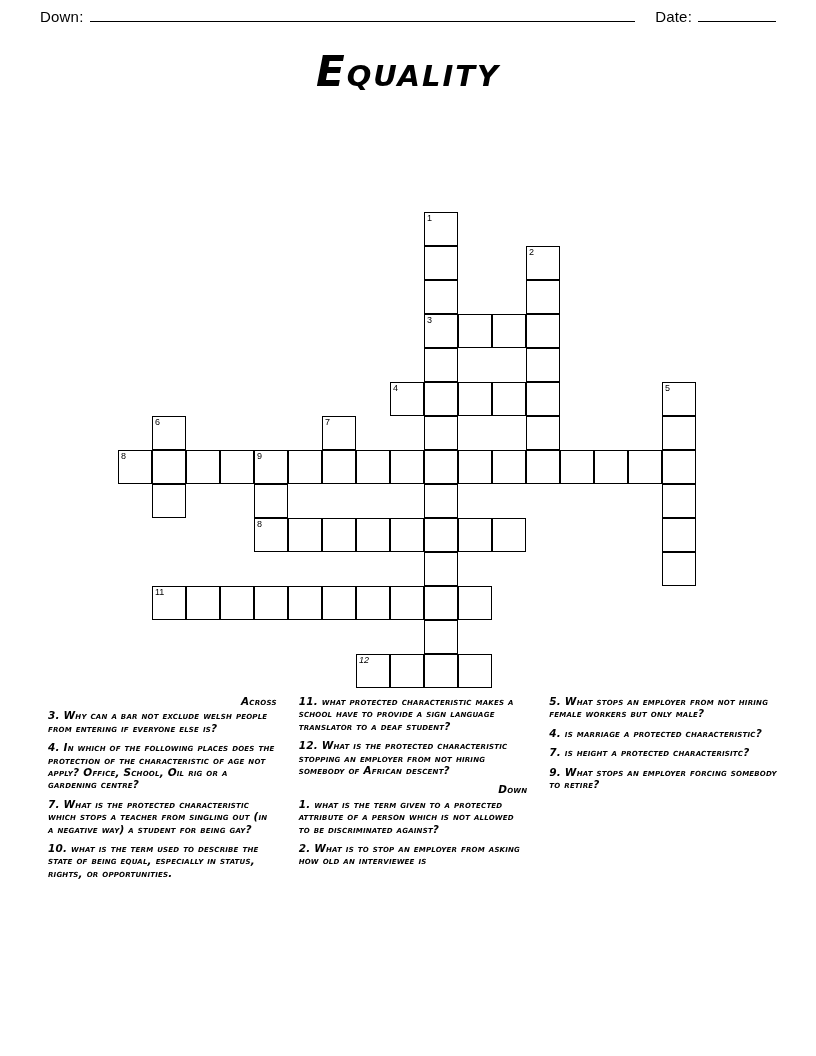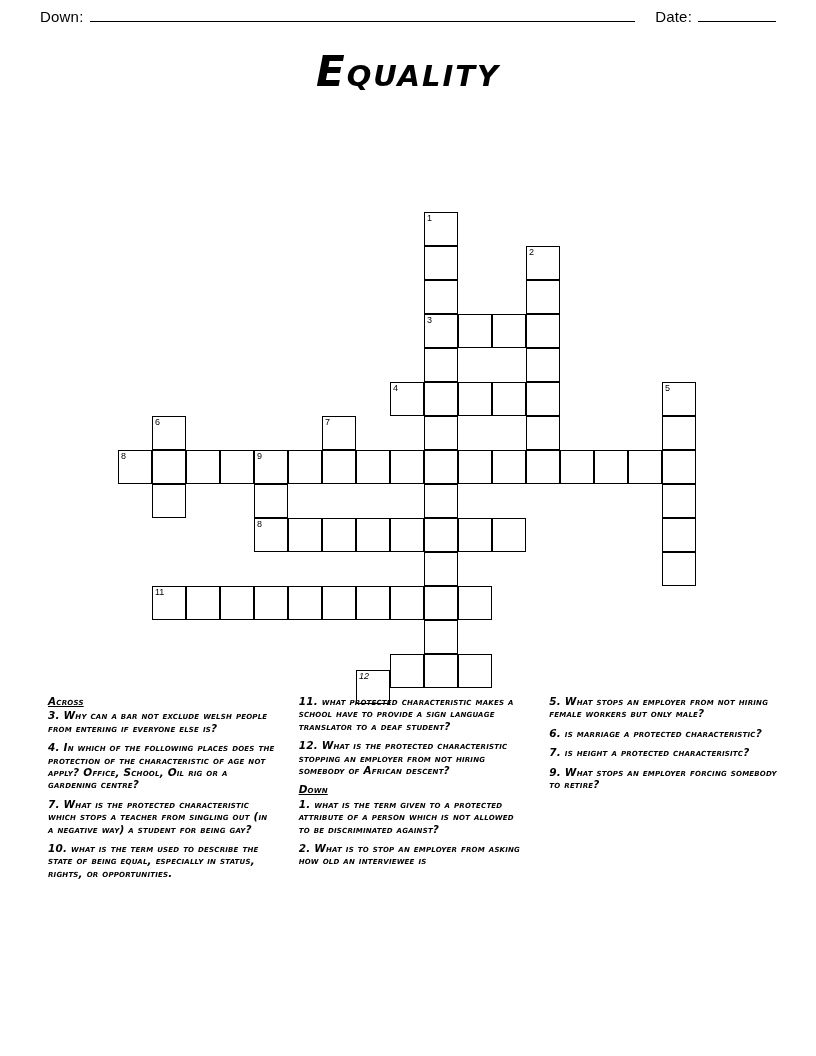--- a/index.html
+++ b/index.html
@@ -84,23 +84,23 @@
     column-gap: 22px;
     font-family: "DejaVu Sans", sans-serif;
     font-style: italic;
     font-weight: bold;
     font-size: 10.5px;
     line-height: 12.4px;
     font-variant: small-caps;
     letter-spacing: .2px;
   }
   .clue-head {
-    text-decoration: underline;
     margin-bottom: 2px;
     break-after: avoid;
+    text-align: right;
   }
   .clue {
     margin-bottom: 7px;
     break-inside: avoid;
   }
 </style>
 </head>
 <body>
 
 <div class="header">
@@ -193,36 +193,36 @@
     <div class="cell" style="left: 186px; top: 480px;"></div>
     <div class="cell" style="left: 220px; top: 480px;"></div>
     <div class="cell" style="left: 254px; top: 480px;"></div>
     <div class="cell" style="left: 288px; top: 480px;"></div>
     <div class="cell" style="left: 322px; top: 480px;"></div>
     <div class="cell" style="left: 356px; top: 480px;"></div>
     <div class="cell" style="left: 390px; top: 480px;"></div>
     <div class="cell" style="left: 424px; top: 480px;"></div>
     <div class="cell" style="left: 458px; top: 480px;"></div>
     <div class="cell" style="left: 424px; top: 514px;"></div>
-    <div class="cell" style="left: 356px; top: 564px; font-style: italic;">
+    <div class="cell" style="left: 356px; top: 548px; font-style: italic;">
       <span class="num">12</span>
     </div>
     <div class="cell" style="left: 390px; top: 548px;"></div>
     <div class="cell" style="left: 424px; top: 548px;"></div>
     <div class="cell" style="left: 458px; top: 548px;"></div>
   </div>
 
 <div class="clues" id="clues">
     <div class="clue-head">Across</div>
     <div class="clue">3. Why can a bar not exclude welsh people from entering if everyone else is?</div>
     <div class="clue">4. In which of the following places does the protection of the characteristic of age not apply? Office, School, Oil rig or a gardening centre?</div>
     <div class="clue">7. What is the protected characteristic which stops a teacher from singling out (in a negative way) a student for being gay?</div>
     <div class="clue">10. what is the term used to describe the state of being equal, especially in status, rights, or opportunities.</div>
     <div class="clue">11. what protected characteristic makes a school have to provide a sign language translator to a deaf student?</div>
     <div class="clue">12. What is the protected characteristic stopping an employer from not hiring somebody of African descent?</div>
     <div class="clue-head">Down</div>
     <div class="clue">1. what is the term given to a protected attribute of a person which is not allowed to be discriminated against?</div>
     <div class="clue">2. What is to stop an employer from asking how old an interviewee is</div>
     <div class="clue">5. What stops an employer from not hiring female workers but only male?</div>
-    <div class="clue">6. is marriage a protected characteristic?</div>
+    <div class="clue">4. is marriage a protected characteristic?</div>
     <div class="clue">7. is height a protected characterisitc?</div>
     <div class="clue">9. What stops an employer forcing somebody to retire?</div>
   </div>
 
 </body></html>

